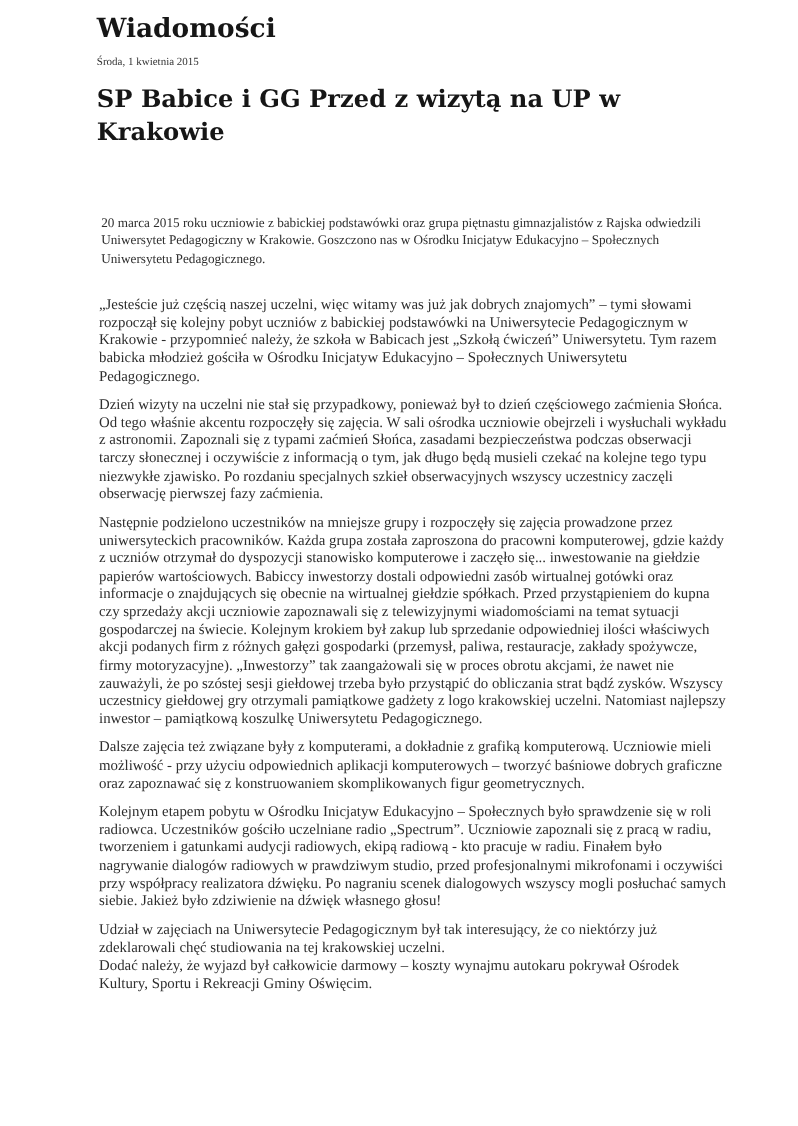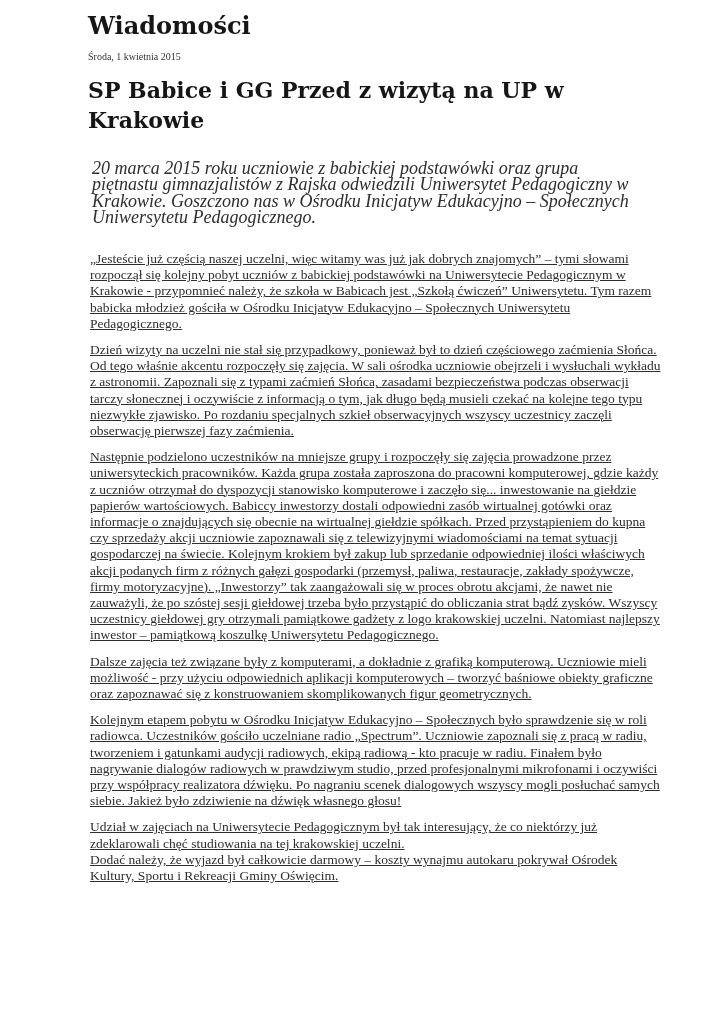--- a/index.html
+++ b/index.html
@@ -39,32 +39,30 @@
   .article-title{
     font-family:"DejaVu Serif","Liberation Serif",serif;
     font-size:22px;
     line-height:1.36;
     font-weight:bold;
     color:var(--heading);
     margin:13px 0 0 0;
     max-width:480px;
   }
   .lead{
-    font-style:italic;
-    font-size:18px;
+    font-size:12px;
     line-height:16.2px;
-    margin:24px 0 26px 4px;
+    margin:58px 0 26px 4px;
     max-width:548px;
   }
   .par{
     font-size:13.5px;
     line-height:16.2px;
     margin:0 0 10px 2px;
     max-width:575px;
-    text-decoration:underline;
   }
 </style>
 </head>
 <body>
 
 <div class="page">
 
   <h1 class="section-title">Wiadomości</h1>
 
   <div class="article-date">Środa, 1 kwietnia 2015</div>
@@ -72,21 +70,21 @@
   <h2 class="article-title">SP Babice i GG Przed z wizytą na UP w Krakowie</h2>
 
   <p class="lead">20 marca 2015 roku uczniowie z babickiej podstawówki oraz grupa piętnastu gimnazjalistów z Rajska odwiedzili Uniwersytet Pedagogiczny w Krakowie. Goszczono nas w Ośrodku Inicjatyw Edukacyjno – Społecznych Uniwersytetu Pedagogicznego.</p>
 
   <p class="par">„Jesteście już częścią naszej uczelni, więc witamy was już jak dobrych znajomych” – tymi słowami rozpoczął się kolejny pobyt uczniów z babickiej podstawówki na Uniwersytecie Pedagogicznym w Krakowie - przypomnieć należy, że szkoła w Babicach jest „Szkołą ćwiczeń” Uniwersytetu. Tym razem babicka młodzież gościła w Ośrodku Inicjatyw Edukacyjno – Społecznych Uniwersytetu Pedagogicznego.</p>
 
   <p class="par">Dzień wizyty na uczelni nie stał się przypadkowy, ponieważ był to dzień częściowego zaćmienia Słońca. Od tego właśnie akcentu rozpoczęły się zajęcia. W sali ośrodka uczniowie obejrzeli i wysłuchali wykładu z astronomii. Zapoznali się z typami zaćmień Słońca, zasadami bezpieczeństwa podczas obserwacji tarczy słonecznej i oczywiście z informacją o tym, jak długo będą musieli czekać na kolejne tego typu niezwykłe zjawisko. Po rozdaniu specjalnych szkieł obserwacyjnych wszyscy uczestnicy zaczęli obserwację pierwszej fazy zaćmienia.</p>
 
   <p class="par">Następnie podzielono uczestników na mniejsze grupy i rozpoczęły się zajęcia prowadzone przez uniwersyteckich pracowników. Każda grupa została zaproszona do pracowni komputerowej, gdzie każdy z uczniów otrzymał do dyspozycji stanowisko komputerowe i zaczęło się... inwestowanie na giełdzie papierów wartościowych. Babiccy inwestorzy dostali odpowiedni zasób wirtualnej gotówki oraz informacje o znajdujących się obecnie na wirtualnej giełdzie spółkach. Przed przystąpieniem do kupna czy sprzedaży akcji uczniowie zapoznawali się z telewizyjnymi wiadomościami na temat sytuacji gospodarczej na świecie. Kolejnym krokiem był zakup lub sprzedanie odpowiedniej ilości właściwych akcji podanych firm z różnych gałęzi gospodarki (przemysł, paliwa, restauracje, zakłady spożywcze, firmy motoryzacyjne). „Inwestorzy” tak zaangażowali się w proces obrotu akcjami, że nawet nie zauważyli, że po szóstej sesji giełdowej trzeba było przystąpić do obliczania strat bądź zysków. Wszyscy uczestnicy giełdowej gry otrzymali pamiątkowe gadżety z logo krakowskiej uczelni. Natomiast najlepszy inwestor – pamiątkową koszulkę Uniwersytetu Pedagogicznego.</p>
 
-  <p class="par">Dalsze zajęcia też związane były z komputerami, a dokładnie z grafiką komputerową. Uczniowie mieli możliwość - przy użyciu odpowiednich aplikacji komputerowych – tworzyć baśniowe obiekty graficzne oraz zapoznawać się z konstruowaniem skomplikowanych figur geometrycznych.</p>
+  <p class="par">Dalsze zajęcia też związane były z komputerami, a dokładnie z grafiką komputerową. Uczniowie mieli możliwość - przy użyciu odpowiednich aplikacji komputerowych – tworzyć baśniowe dobrych graficzne oraz zapoznawać się z konstruowaniem skomplikowanych figur geometrycznych.</p>
 
   <p class="par">Kolejnym etapem pobytu w Ośrodku Inicjatyw Edukacyjno – Społecznych było sprawdzenie się w roli radiowca. Uczestników gościło uczelniane radio „Spectrum”. Uczniowie zapoznali się z pracą w radiu, tworzeniem i gatunkami audycji radiowych, ekipą radiową - kto pracuje w radiu. Finałem było nagrywanie dialogów radiowych w prawdziwym studio, przed profesjonalnymi mikrofonami i oczywiści przy współpracy realizatora dźwięku. Po nagraniu scenek dialogowych wszyscy mogli posłuchać samych siebie. Jakież było zdziwienie na dźwięk własnego głosu!</p>
 
   <p class="par">
     <span>Udział w zajęciach na Uniwersytecie Pedagogicznym był tak interesujący, że co niektórzy już zdeklarowali chęć studiowania na tej krakowskiej uczelni.</span><br>
     <span>Dodać należy, że wyjazd był całkowicie darmowy – koszty wynajmu autokaru pokrywał Ośrodek Kultury, Sportu i Rekreacji Gminy Oświęcim.</span>
   </p>
 
 </div>
 

